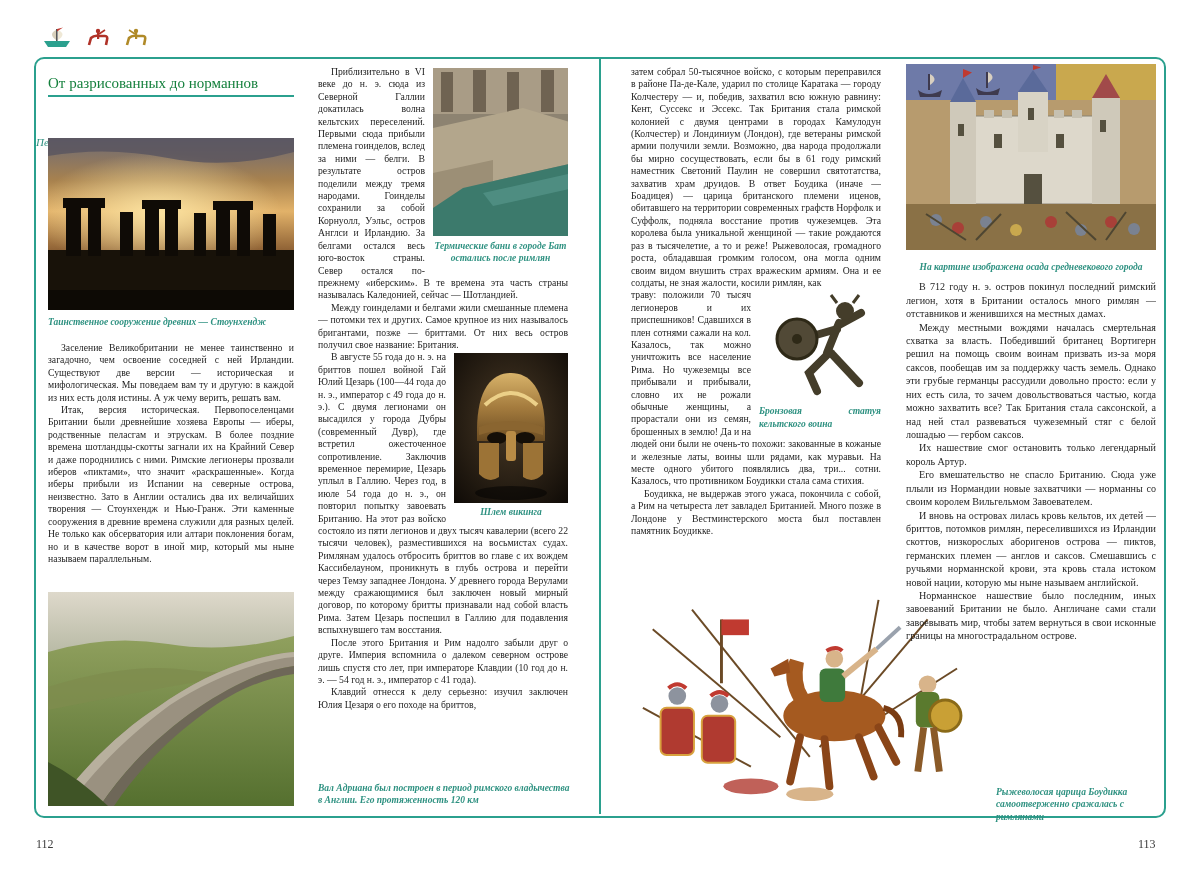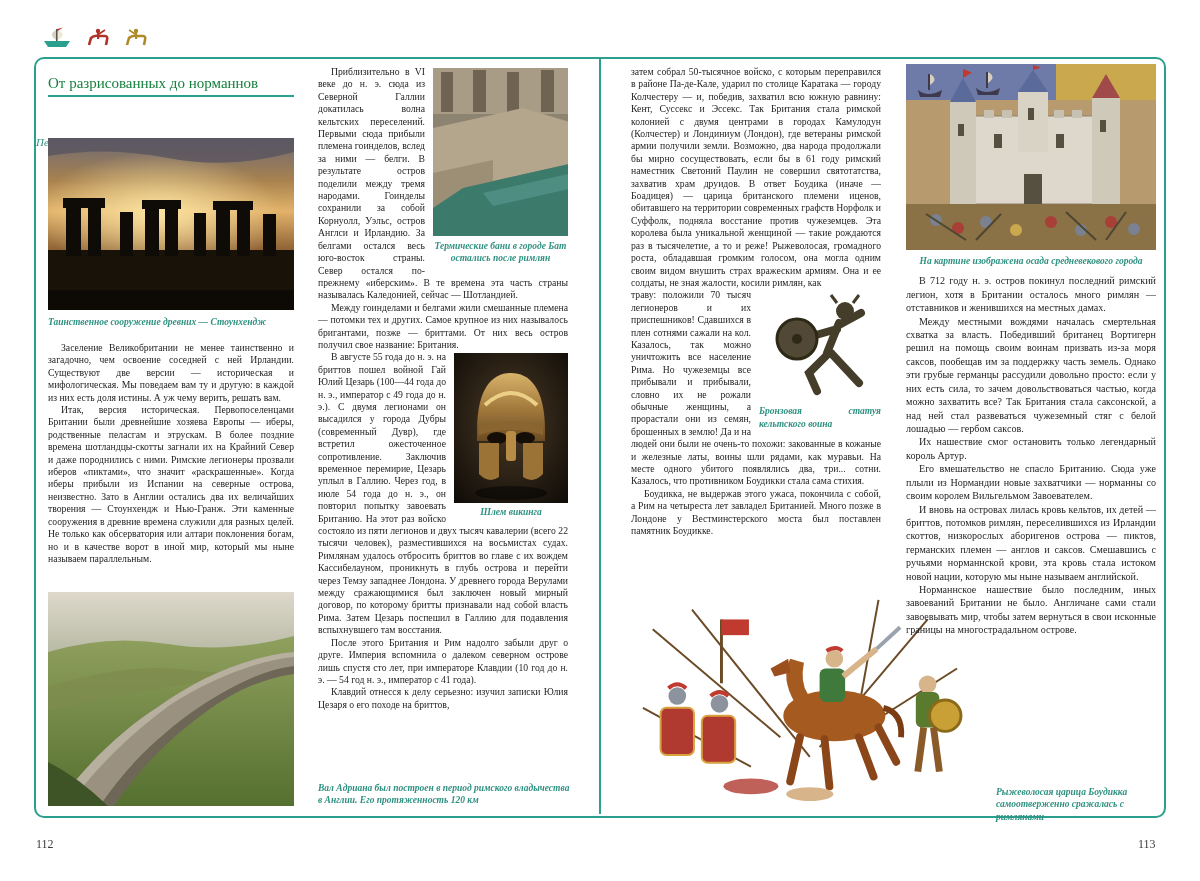--- a/index.html
+++ b/index.html
@@ -180,21 +180,21 @@
           <rect x="52" y="78" width="10" height="30" rx="3" fill="#b98c46"></rect>
           <path d="M25,90 L45,90 L45,124 Q35,131 25,121 Z" fill="#9c7336"></path>
           <path d="M89,90 L69,90 L69,124 Q79,131 89,121 Z" fill="#9c7336"></path>
         </svg>
       </div>
       <div class="caption center" style="margin-top:3px;text-align:center;">Шлем викинга</div>
     </div>
     <div class="paras">
         <p>В августе 55 года до н. э. на бриттов пошел войной Гай Юлий Цезарь (100—44 года до н. э., император с 49 года до н. э.). С двумя легионами он высадился у города Дубры (современный Дувр), где встретил ожесточенное сопротивление. Заключив временное перемирие, Цезарь уплыл в Галлию. Через год, в июле 54 года до н. э., он повторил попытку завоевать Британию. На этот раз войско состояло из пяти легионов и двух тысяч кавалерии (всего 22 тысячи человек), разместившихся на восьмистах судах. Римлянам удалось отбросить бриттов во главе с их вождем Кассибелауном, проникнуть в глубь острова и перейти через Темзу западнее Лондона. У древнего города Верулами между сражающимися был заключен новый мирный договор, по которому бритты признавали над собой власть Рима. Затем Цезарь поспешил в Галлию для подавления вспыхнувшего там восстания.</p>
         <p>После этого Британия и Рим надолго забыли друг о друге. Империя вспомнила о далеком северном острове лишь спустя сто лет, при императоре Клавдии (10 год до н. э. — 54 год н. э., император с 41 года).</p>
-        <p>Клавдий отнесся к делу серьезно: изучил записки Юлия Цезаря о его походе на бриттов,</p>
+        <p>Клавдий отнесся к делу серьезно: изучил заключен Юлия Цезаря о его походе на бриттов,</p>
       </div>
   </div>
   <div class="abs caption" style="left:318px;top:782px;width:256px;">Вал Адриана был построен в период римского владычества в Англии. Его протяженность 120 км</div>
 
   <div class="abs col" style="left:631px;top:66px;width:250px;max-height:522px;overflow:hidden;">
     <div class="paras cont">
         <p>затем собрал 50-тысячное войско, с которым переправился в районе Па-де-Кале, ударил по столице Каратака — городу Колчестеру — и, победив, захватил всю южную равнину: Кент, Суссекс и Эссекс. Так Британия стала римской колонией с двумя центрами в городах Камулодун (Колчестер) и Лондиниум (Лондон), где ветераны римской армии получили земли. Возможно, два народа продолжали бы мирно сосуществовать, если бы в 61 году римский наместник Светоний Паулин не совершил святотатства, захватив храм друидов. В ответ Боудика (иначе — Боадицея) — царица британского племени иценов, обитавшего на территории современных графств Норфолк и Суффолк, подняла восстание против чужеземцев. Эта королева была уникальной женщиной — такие рождаются раз в тысячелетие, а то и реже! Рыжеволосая, громадного роста, обладавшая громким голосом, она могла одним своим видом внушить страх вражеским армиям. Она и ее солдаты, не зная жалости, косили римлян, как</p>
       </div>
     <div class="fl-r" style="width:122px;">
       <div style="width:122px;height:112px;">
@@ -319,21 +319,21 @@
           <circle cx="80" cy="158" r="6" fill="#7a8291"></circle>
             <circle cx="110" cy="166" r="6" fill="#c9a84e"></circle>
           <circle cx="145" cy="158" r="6" fill="#a84038"></circle>
             <circle cx="175" cy="166" r="6" fill="#7a8291"></circle>
           <circle cx="205" cy="158" r="6" fill="#a84038"></circle>
             <circle cx="228" cy="165" r="6" fill="#7a8291"></circle>
           <path d="M20,150 L60,176 M95,150 L70,176 M160,148 L190,176 M220,148 L200,176" stroke="#4e4632" stroke-width="2"></path>
         </g>
       </svg>
     </div>
-    <div class="caption center" style="margin:5px 6px 7px 6px;">На картине изображена осада средневекового города</div>
+    <div class="caption center" style="margin:11px 6px 7px 6px;">На картине изображена осада средневекового города</div>
     <div class="paras">
         <p>В 712 году н. э. остров покинул последний римский легион, хотя в Британии осталось много римлян — отставников и женившихся на местных дамах.</p>
         <p>Между местными вождями началась смертельная схватка за власть. Победивший британец Вортигерн решил на помощь своим воинам призвать из-за моря саксов, пообещав им за поддержку часть земель. Однако эти грубые германцы рассудили довольно просто: если у них есть сила, то зачем довольствоваться частью, когда можно захватить все? Так Британия стала саксонской, а над ней стал развеваться чужеземный стяг с белой лошадью — гербом саксов.</p>
         <p>Их нашествие смог остановить только легендарный король Артур.</p>
         <p>Его вмешательство не спасло Британию. Сюда уже плыли из Нормандии новые захватчики — норманны со своим королем Вильгельмом Завоевателем.</p>
         <p>И вновь на островах лилась кровь кельтов, их детей — бриттов, потомков римлян, переселившихся из Ирландии скоттов, низкорослых аборигенов острова — пиктов, германских племен — англов и саксов. Смешавшись с ручьями норманнской крови, эта кровь стала истоком новой нации, которую мы ныне называем английской.</p>
         <p>Норманнское нашествие было последним, иных завоеваний Британии не было. Англичане сами стали завоевывать мир, чтобы затем вернуться в свои исконные границы на многострадальном острове.</p>
       </div>
   </div>
 

